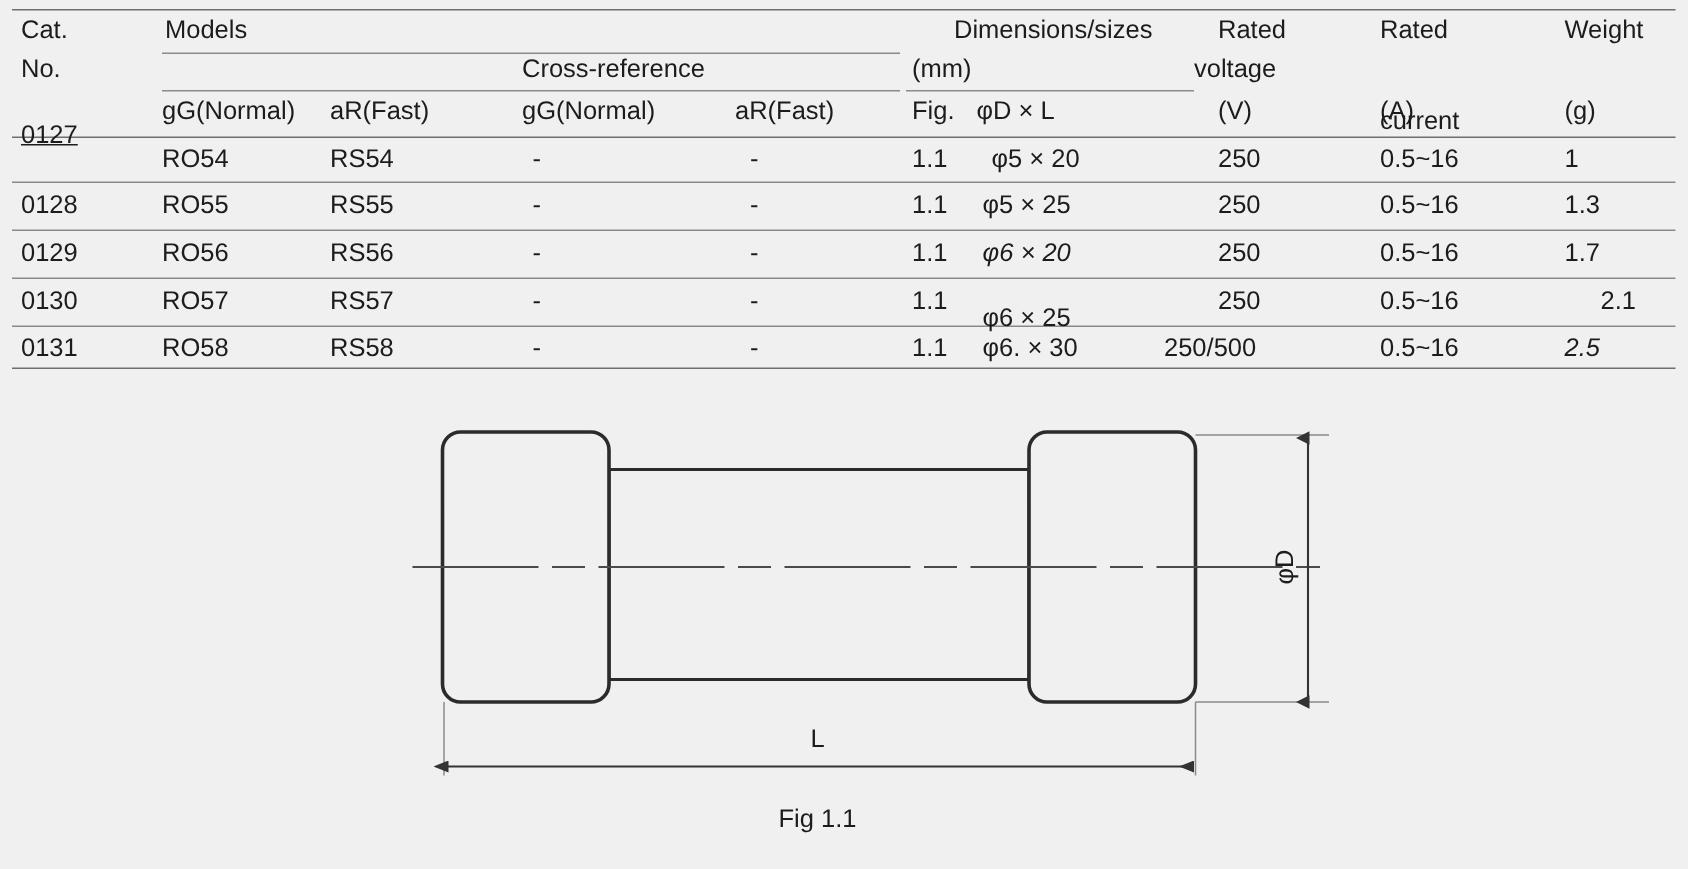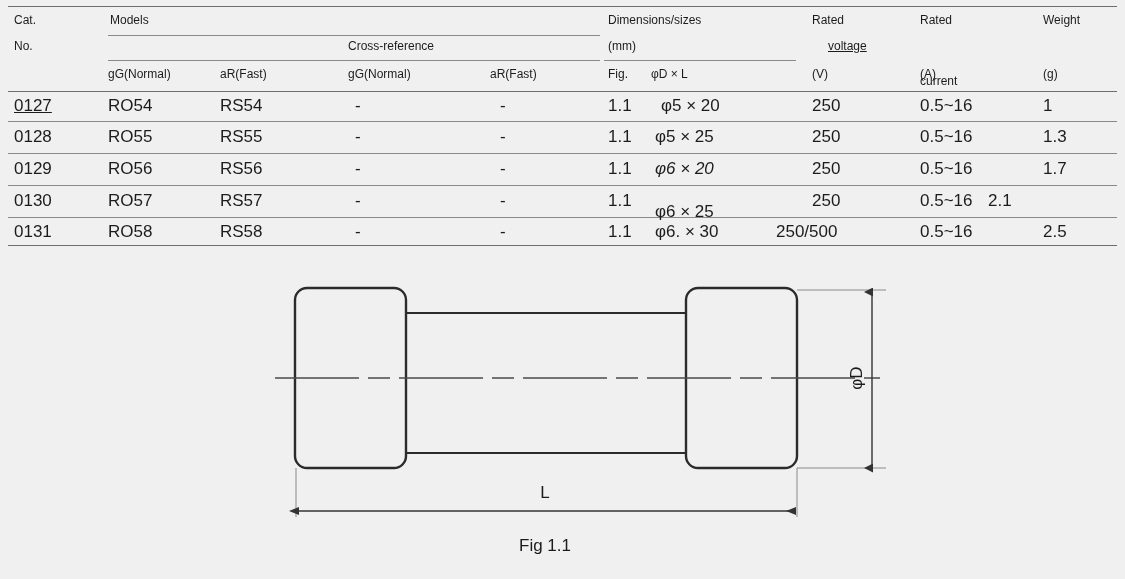--- a/index.html
+++ b/index.html
@@ -31,21 +31,21 @@
   }
   .rule.strong { background: #6e6e6e; height: 1px; }
 
   .cell {
     position: absolute;
     font-size: 17px;
     line-height: 20px;
     white-space: nowrap;
     color: #1c1c1c;
   }
-  .hdr { font-size: 12px; }
+  .hdr { font-size: 17px; }
 
   
   #fuse-figure {
     position: absolute;
     left: 0;
     top: 255px;
     width: 1125px;
     height: 324px;
   }
   #fuse-figure svg { display: block; }
@@ -81,42 +81,42 @@
   <div class="rule" style="left:8px;  top:185px; width:1109px;"></div>
   <div class="rule" style="left:8px;  top:217px; width:1109px;"></div>
   <div class="rule strong" style="left:8px; top:245px; width:1109px;"></div>
 
   <div class="cell hdr" style="left:14px;  top:10px;">Cat.</div>
   <div class="cell hdr" style="left:14px;  top:36px;">No.</div>
 
   <div class="cell hdr" style="left:110px; top:10px;">Models</div>
   <div class="cell hdr" style="left:348px; top:36px;">Cross-reference</div>
 
-  <div class="cell hdr" style="left:608px; top:10px;">Dimensions/sizes</div>
+  <div class="cell hdr" style="left:636px; top:10px;">Dimensions/sizes</div>
   <div class="cell hdr" style="left:608px; top:36px;">(mm)</div>
 
   <div class="cell hdr" style="left:812px; top:10px;">Rated</div>
-  <div class="cell hdr" style="left:828px; top:36px;text-decoration:underline;">voltage</div>
+  <div class="cell hdr" style="left:796px; top:36px;">voltage</div>
   <div class="cell hdr" style="left:812px; top:64px;">(V)</div>
 
   <div class="cell hdr" style="left:920px; top:10px;">Rated</div>
   <div class="cell hdr" style="left:920px; top:52px;margin-top:19px;">current</div>
   <div class="cell hdr" style="left:920px; top:64px;">(A)</div>
 
   <div class="cell hdr" style="left:1043px;top:10px;">Weight</div>
   <div class="cell hdr" style="left:1043px;top:64px;">(g)</div>
 
   <div class="cell hdr" style="left:108px; top:64px;">gG(Normal)</div>
   <div class="cell hdr" style="left:220px; top:64px;">aR(Fast)</div>
   <div class="cell hdr" style="left:348px; top:64px;">gG(Normal)</div>
   <div class="cell hdr" style="left:490px; top:64px;">aR(Fast)</div>
   <div class="cell hdr" style="left:608px; top:64px;">Fig.</div>
   <div class="cell hdr" style="left:651px; top:64px;">φD × L</div>
 
-  <div class="cell" style="left:14px;  top:96px;text-decoration:underline;">0127</div>
+  <div class="cell" style="left:14px;  top:80px;text-decoration:underline;">0127</div>
   <div class="cell" style="left:108px; top:96px;">RO54</div>
   <div class="cell" style="left:220px; top:96px;">RS54</div>
   <div class="cell" style="left:355px; top:96px;">-</div>
   <div class="cell" style="left:500px; top:96px;">-</div>
   <div class="cell" style="left:608px; top:96px;">1.1</div>
   <div class="cell" style="left:661px; top:96px;">φ5 × 20</div>
   <div class="cell" style="left:812px; top:96px;">250</div>
   <div class="cell" style="left:920px; top:96px;">0.5~16</div>
   <div class="cell" style="left:1043px;top:96px;">1</div>
 
@@ -144,32 +144,32 @@
 
   <div class="cell" style="left:14px;  top:191px;">0130</div>
   <div class="cell" style="left:108px; top:191px;">RO57</div>
   <div class="cell" style="left:220px; top:191px;">RS57</div>
   <div class="cell" style="left:355px; top:191px;">-</div>
   <div class="cell" style="left:500px; top:191px;">-</div>
   <div class="cell" style="left:608px; top:191px;">1.1</div>
   <div class="cell" style="left:655px; top:202px;">φ6 × 25</div>
   <div class="cell" style="left:812px; top:191px;">250</div>
   <div class="cell" style="left:920px; top:191px;">0.5~16</div>
-  <div class="cell" style="left:988px;top:191px;">2.1</div>
+  <div class="cell" style="left:1067px;top:191px;">2.1</div>
 
   <div class="cell" style="left:14px;  top:222px;">0131</div>
   <div class="cell" style="left:108px; top:222px;">RO58</div>
   <div class="cell" style="left:220px; top:222px;">RS58</div>
   <div class="cell" style="left:355px; top:222px;">-</div>
   <div class="cell" style="left:500px; top:222px;">-</div>
   <div class="cell" style="left:608px; top:222px;">1.1</div>
   <div class="cell" style="left:655px; top:222px;">φ6. × 30</div>
   <div class="cell" style="left:776px; top:222px;">250/500</div>
   <div class="cell" style="left:920px; top:222px;">0.5~16</div>
-  <div class="cell" style="left:1043px;top:222px;">2.5</div>
+  <div class="cell" style="left:1043px;top:222px;font-style:italic;">2.5</div>
 </div>
 
 <div id="fuse-figure">
   <svg width="1125" height="324" viewBox="0 0 1125 324" xmlns="http://www.w3.org/2000/svg">
 
     <rect x="406" y="58" width="280" height="140" fill="none" stroke="#2b2b2b" stroke-width="2"></rect>
 
     <rect x="295" y="33" width="111" height="180" rx="12" ry="12" fill="#f0f0f0" stroke="#2b2b2b" stroke-width="2.4"></rect>
 
     <rect x="686" y="33" width="111" height="180" rx="12" ry="12" fill="#f0f0f0" stroke="#2b2b2b" stroke-width="2.4"></rect>

